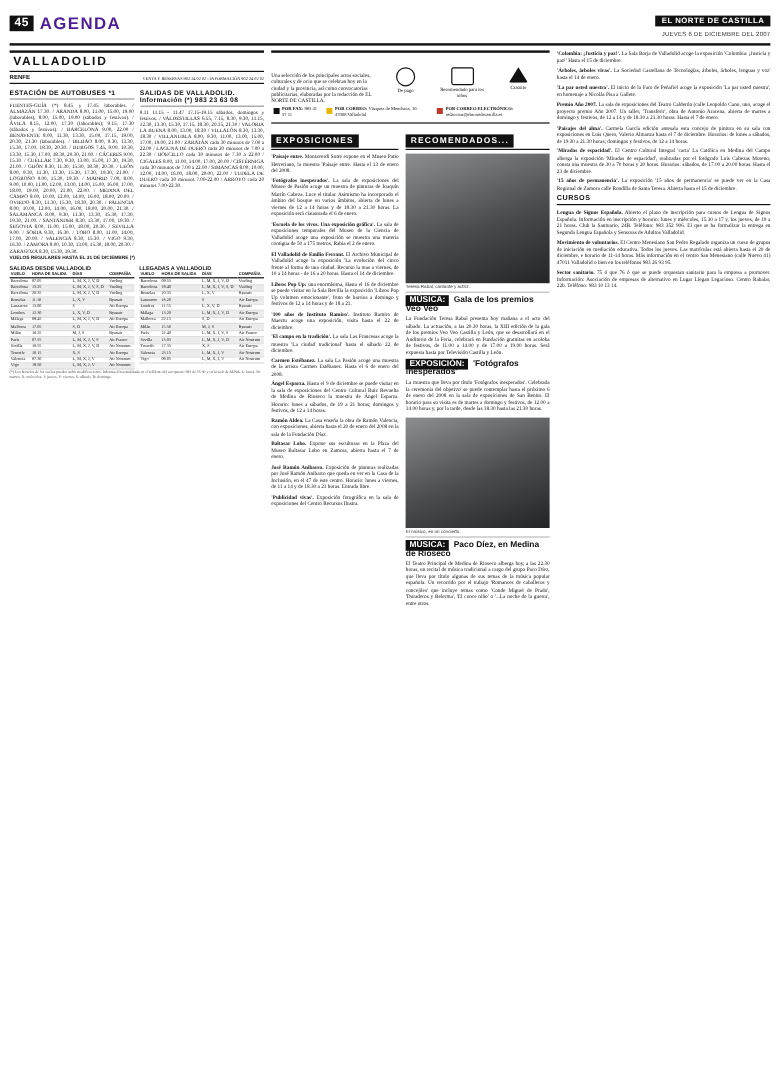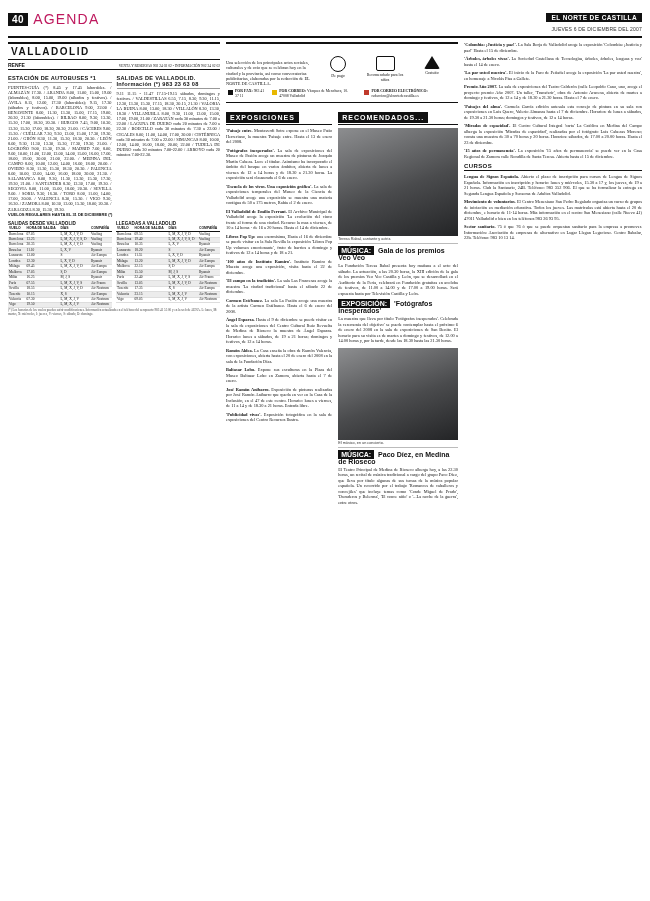--- a/index.html
+++ b/index.html
@@ -2,21 +2,21 @@
 <html><head>
 <meta charset="utf-8">
 <style>
   html,body{margin:0;padding:0;background:#ffffff;}
   body{width:650px;height:901px;font-family:"Liberation Serif",serif;color:#111;overflow:hidden;position:relative;}
   .page{width:650px;height:901px;position:relative;background:#fff;}
 
   
   .masthead{display:flex;align-items:center;padding:6px 8px 2px 8px;}
   .pagebox{background:#111;color:#fff;font-family:"Liberation Sans",sans-serif;font-weight:bold;font-size:10px;padding:1px 4px;margin-right:5px;letter-spacing:0.5px;}
-  .mast-title{font-family:"Liberation Sans",sans-serif;font-weight:normal;font-size:14px;letter-spacing:1.2px;color:#be185d;}
+  .mast-title{font-family:"Liberation Sans",sans-serif;font-weight:bold;font-size:14px;letter-spacing:1.2px;color:#4c1d95;}
   .mast-right{margin-left:auto;text-align:right;}
   .mast-flag{background:#111;color:#fff;font-family:"Liberation Sans",sans-serif;font-weight:bold;font-size:6.5px;padding:1px 5px;letter-spacing:0.4px;display:inline-block;}
   .mast-date{font-family:"Liberation Sans",sans-serif;font-size:5px;color:#333;margin-top:2px;letter-spacing:0.2px;}
   .rule-top{height:2px;background:#111;margin:2px 8px 0 8px;}
 
   
   .body{display:flex;padding:4px 8px 0 8px;gap:6px;}
   .col-left{width:212px;}
   .col-mid{width:232px;}
   .col-right{width:178px;}
@@ -64,21 +64,21 @@
   .tbl-title{font-family:"Liberation Sans",sans-serif;font-weight:bold;font-size:4.6px;margin:3px 0 1px 0;}
   .tbl-note{font-size:3.2px;color:#444;margin-top:1px;line-height:1.1;}
   .shade{background:#ececec;}
 </style>
 </head>
 <body>
 
 <div class="page">
 
   <div class="masthead">
-    <span class="pagebox">40</span>
+    <span class="pagebox">45</span>
     <span class="mast-title">AGENDA</span>
     <span class="mast-right">
       <span class="mast-flag">EL NORTE DE CASTILLA</span>
       <div class="mast-date">JUEVES 6 DE DICIEMBRE DEL 2007</div>
     </span>
   </div>
   <div class="rule-top"></div>
 
   <div class="body">
 

